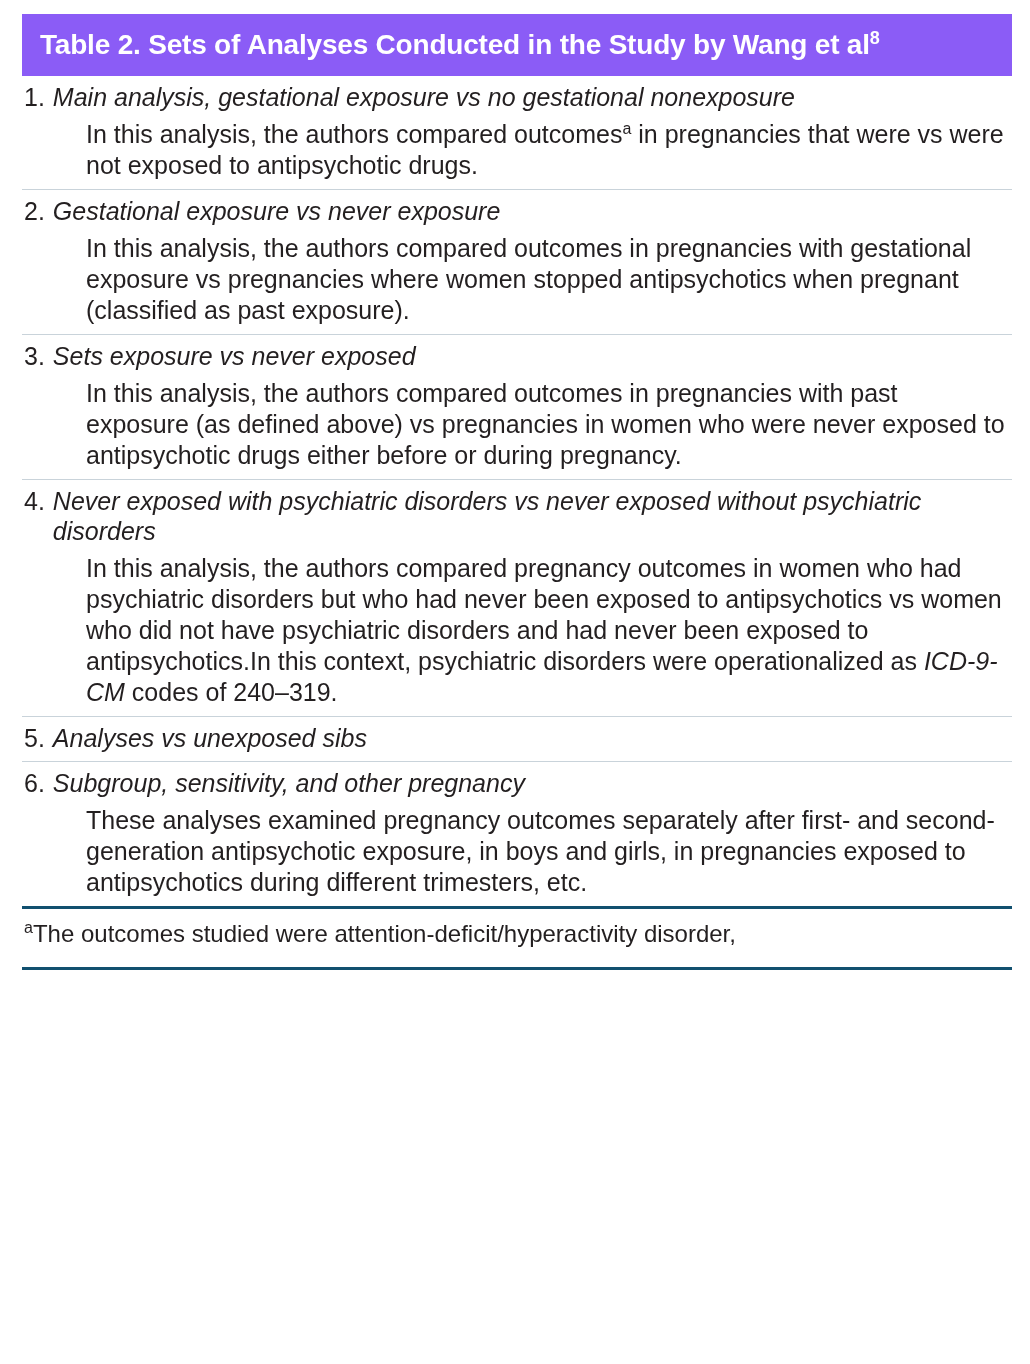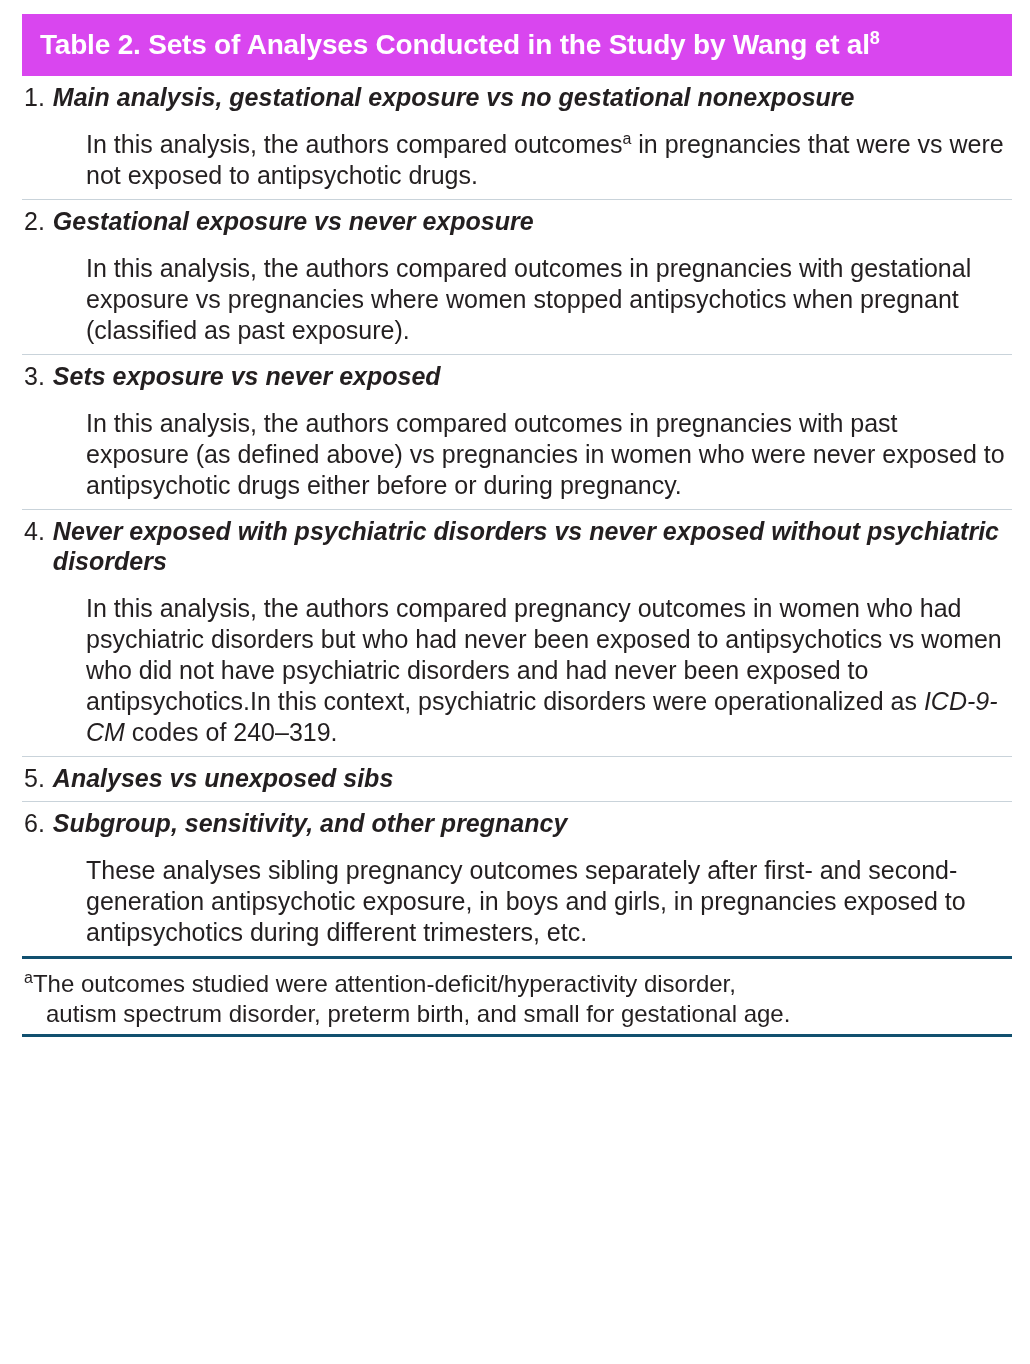--- a/index.html
+++ b/index.html
@@ -13,21 +13,21 @@
     font-family: "Liberation Sans", sans-serif;
     color: #231f20;
     -webkit-font-smoothing: antialiased;
   }
   .table-wrap {
     width: 1030px;
     box-sizing: border-box;
     padding: 14px 18px 0 22px;
   }
   .table-header {
-    background: #d946ef;
+    background: #8b5cf6;
     color: #ffffff;
     font-size: 28px;
     font-weight: bold;
     line-height: 1.22;
     padding: 14px 20px 14px 18px;
     box-sizing: border-box;
     letter-spacing: -0.2px;
   }
   .table-header sup {
     font-size: 18px;
@@ -52,41 +52,40 @@
     display: flex;
     gap: 8px;
     align-items: flex-start;
   }
   .row-num {
     font-style: normal;
     flex: 0 0 auto;
   }
   .row-title-text {
     flex: 1 1 auto;
-    font-weight: bold;
   }
   .row-body {
     font-size: 25px;
     line-height: 1.24;
-    margin-top: 17px;
+    margin-top: 7px;
     padding-left: 62px;
     color: #231f20;
   }
   .row-body sup {
     font-size: 16px;
     vertical-align: super;
     line-height: 0;
   }
   .row-body i {
     font-style: italic;
   }
   .footnote {
     font-size: 24px;
     line-height: 1.26;
-    padding: 10px 8px 4px 2px;
+    padding: 10px 8px 18px 2px;
     border-bottom: 3px solid #11506f;
     text-indent: 0;
   }
   .footnote sup {
     font-size: 16px;
     vertical-align: super;
     line-height: 0;
   }
   .footnote .cont {
     display: block;
@@ -141,20 +140,20 @@
         <span class="row-num">5.</span>
         <span class="row-title-text">Analyses vs unexposed sibs</span>
       </div>
     </div>
 
     <div class="row">
       <div class="row-title">
         <span class="row-num">6.</span>
         <span class="row-title-text">Subgroup, sensitivity, and other pregnancy</span>
       </div>
-      <div class="row-body">These analyses sibling pregnancy outcomes separately after first- and second-generation antipsychotic exposure, in boys and girls, in pregnancies exposed to antipsychotics during different trimesters, etc.</div>
+      <div class="row-body">These analyses examined pregnancy outcomes separately after first- and second-generation antipsychotic exposure, in boys and girls, in pregnancies exposed to antipsychotics during different trimesters, etc.</div>
     </div>
 
   </div>
 
-  <div class="footnote"><sup>a</sup><span>The outcomes studied were attention-deficit/hyperactivity disorder,</span><span class="cont">autism spectrum disorder, preterm birth, and small for gestational age.</span></div>
+  <div class="footnote"><sup>a</sup><span>The outcomes studied were attention-deficit/hyperactivity disorder,</span></div>
 
 </div>
 
 </body></html>

